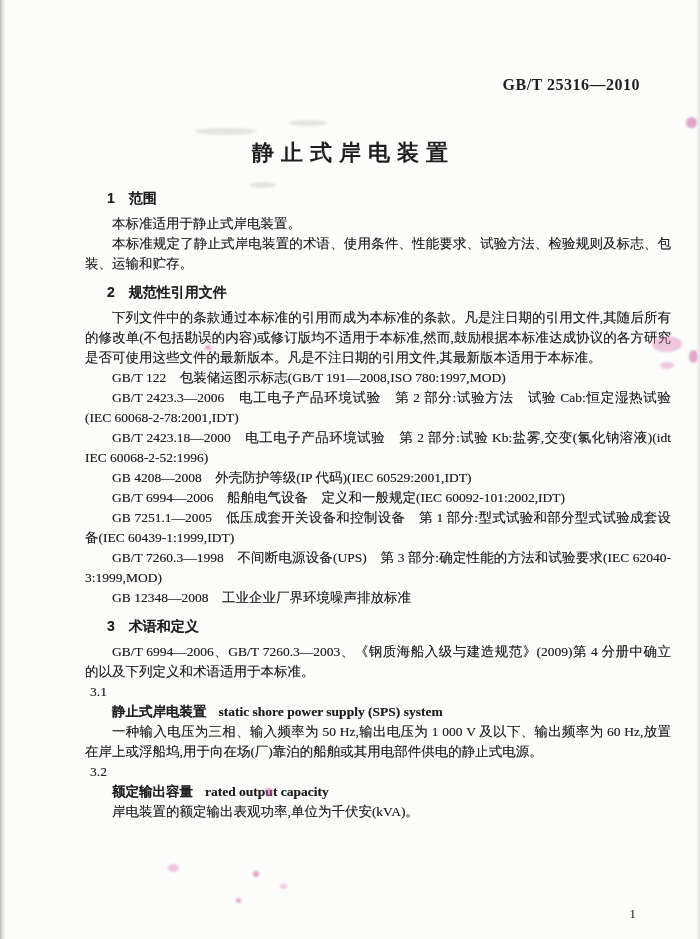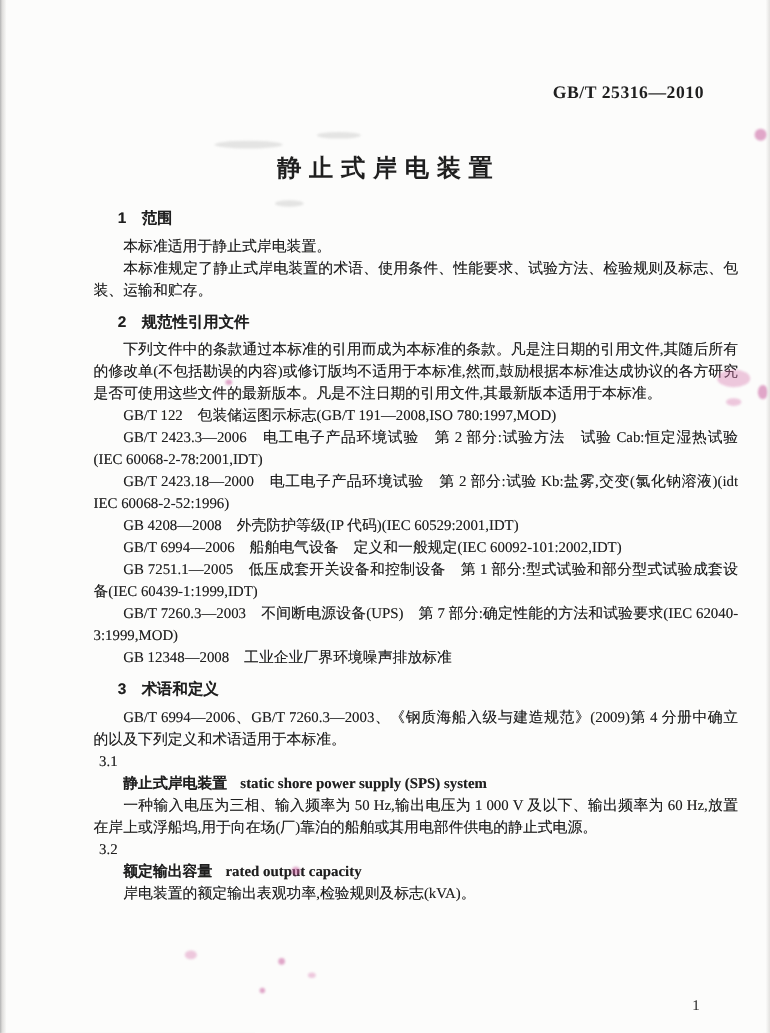--- a/index.html
+++ b/index.html
@@ -83,33 +83,33 @@
     <p class="p">本标准规定了静止式岸电装置的术语、使用条件、性能要求、试验方法、检验规则及标志、包装、运输和贮存。</p>
 
     <p class="clause-h"><span class="h-num">2</span><span>规范性引用文件</span></p>
     <p class="p">下列文件中的条款通过本标准的引用而成为本标准的条款。凡是注日期的引用文件,其随后所有的修改单(不包括勘误的内容)或修订版均不适用于本标准,然而,鼓励根据本标准达成协议的各方研究是否可使用这些文件的最新版本。凡是不注日期的引用文件,其最新版本适用于本标准。</p>
     <p class="ref">GB/T 122　包装储运图示标志(GB/T 191—2008,ISO 780:1997,MOD)</p>
     <p class="ref">GB/T 2423.3—2006　电工电子产品环境试验　第 2 部分:试验方法　试验 Cab:恒定湿热试验(IEC 60068-2-78:2001,IDT)</p>
     <p class="ref">GB/T 2423.18—2000　电工电子产品环境试验　第 2 部分:试验 Kb:盐雾,交变(氯化钠溶液)(idt IEC 60068-2-52:1996)</p>
     <p class="ref">GB 4208—2008　外壳防护等级(IP 代码)(IEC 60529:2001,IDT)</p>
     <p class="ref">GB/T 6994—2006　船舶电气设备　定义和一般规定(IEC 60092-101:2002,IDT)</p>
     <p class="ref">GB 7251.1—2005　低压成套开关设备和控制设备　第 1 部分:型式试验和部分型式试验成套设备(IEC 60439-1:1999,IDT)</p>
-    <p class="ref">GB/T 7260.3—2003　不间断电源设备(UPS)　第 7 部分:确定性能的方法和试验要求(IEC 62040-3:1999,MOD)</p>
+    <p class="ref">GB/T 7260.3—1998　不间断电源设备(UPS)　第 3 部分:确定性能的方法和试验要求(IEC 62040-3:1999,MOD)</p>
     <p class="ref">GB 12348—2008　工业企业厂界环境噪声排放标准</p>
 
     <p class="clause-h"><span class="h-num">3</span><span>术语和定义</span></p>
     <p class="p">GB/T 6994—2006、GB/T 7260.3—2003、《钢质海船入级与建造规范》(2009)第 4 分册中确立的以及下列定义和术语适用于本标准。</p>
 
     <p class="def-num">3.1</p>
     <p class="term"><span>静止式岸电装置</span><span class="en">static shore power supply (SPS) system</span></p>
     <p class="p">一种输入电压为三相、输入频率为 50 Hz,输出电压为 1 000 V 及以下、输出频率为 60 Hz,放置在岸上或浮船坞,用于向在场(厂)靠泊的船舶或其用电部件供电的静止式电源。</p>
 
     <p class="def-num">3.2</p>
     <p class="term"><span>额定输出容量</span><span class="en">rated output capacity</span></p>
-    <p class="p">岸电装置的额定输出表观功率,检验规则及标志(kVA)。</p>
+    <p class="p">岸电装置的额定输出表观功率,单位为千伏安(kVA)。</p>
 
   </div>
 
   <div class="page-num">1</div>
 
   <div class="smudge gray" style="left:195px;top:128px;width:62px;height:7px;"></div>
   <div class="smudge gray" style="left:288px;top:120px;width:40px;height:6px;"></div>
   <div class="smudge gray" style="left:250px;top:182px;width:26px;height:6px;"></div>
   <div class="smudge pink" style="left:686px;top:117px;width:11px;height:11px;"></div>
   <div class="smudge pink2" style="left:652px;top:336px;width:30px;height:16px;"></div>

